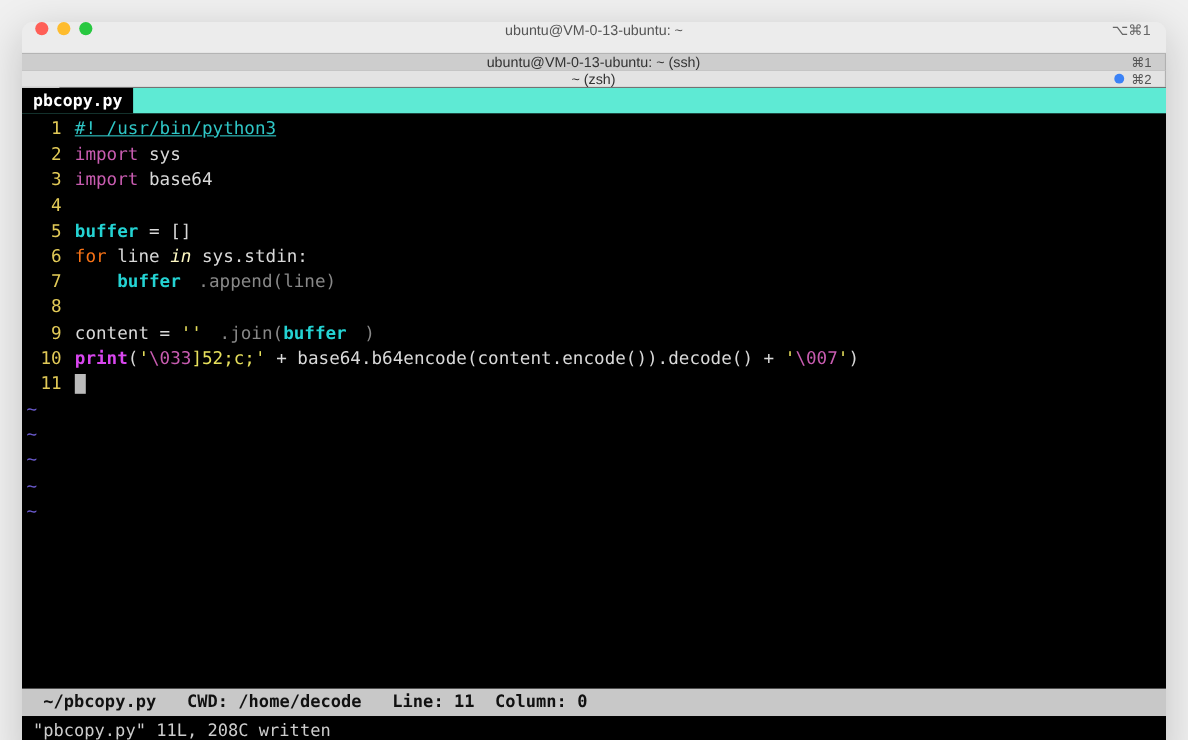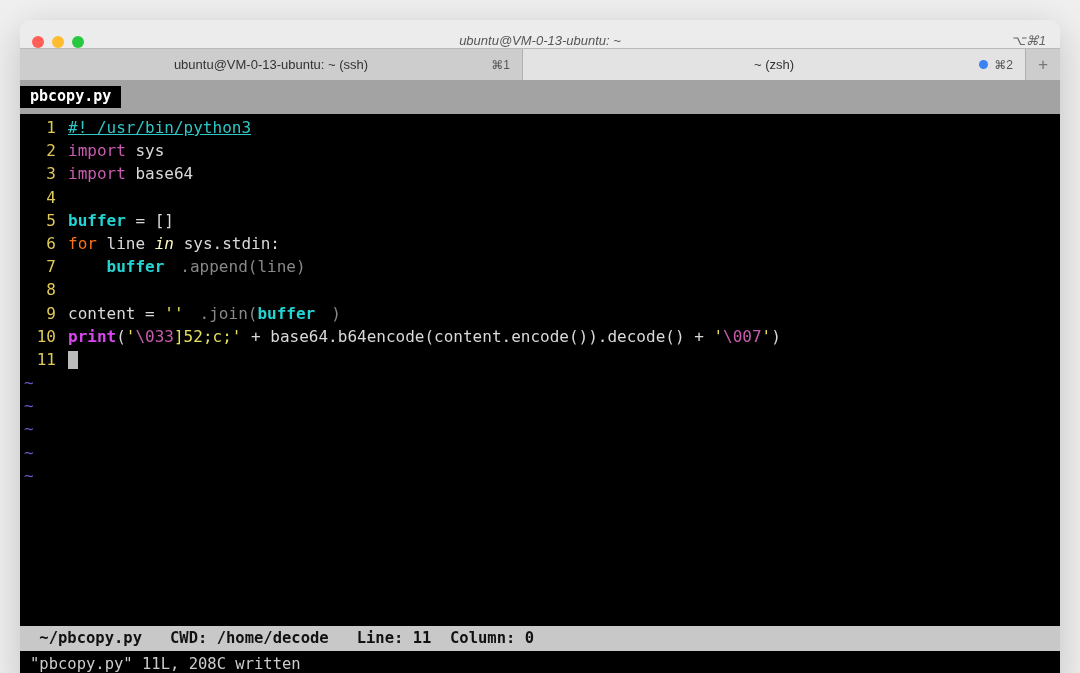--- a/index.html
+++ b/index.html
@@ -19,24 +19,23 @@
       border-radius: 10px;
       overflow: hidden;
       box-shadow: 0 10px 40px rgba(0,0,0,0.2);
       display: flex;
       flex-direction: column;
     }
     .titlebar {
       height: 28px;
       background: #ececec;
       display: flex;
-      align-items: flex-end;
+      align-items: flex-start;
       padding: 0 12px;
       position: relative;
-      font-style: italic;
     }
     .traffic-lights {
       display: flex;
       gap: 8px;
     }
     .traffic-light {
       width: 12px;
       height: 12px;
       border-radius: 50%;
     }
@@ -57,20 +56,21 @@
       right: 14px;
       font-family: -apple-system, sans-serif;
       font-size: 13px;
       color: #666;
     }
     .tabbar {
       height: 32px;
       background: #737373;
       display: flex;
       border-top: 1px solid #b9b9b9;
+      flex-direction: column;
     }
     .tab {
       flex: 1;
       display: flex;
       align-items: center;
       justify-content: center;
       font-family: -apple-system, sans-serif;
       font-size: 13px;
       color: #333;
       border-right: 1px solid #b0b0b0;
@@ -107,24 +107,23 @@
       flex: 1;
       background: #000;
       color: #ccc;
       font-size: 16px;
       line-height: 1.45;
       display: flex;
       flex-direction: column;
       overflow: hidden;
     }
     .buffer-tabs {
-      background: #a3a3a3;
-      display: flex;
-      height: 34px;
-      align-items: center;
+      background: #5eead4;
+      display: flex;
+      height: 23px;
     }
     .buffer-tab {
       background: #000;
       color: #fff;
       font-weight: bold;
       padding: 0 10px;
       display: flex;
       align-items: center;
       font-size: 15px;
     }

